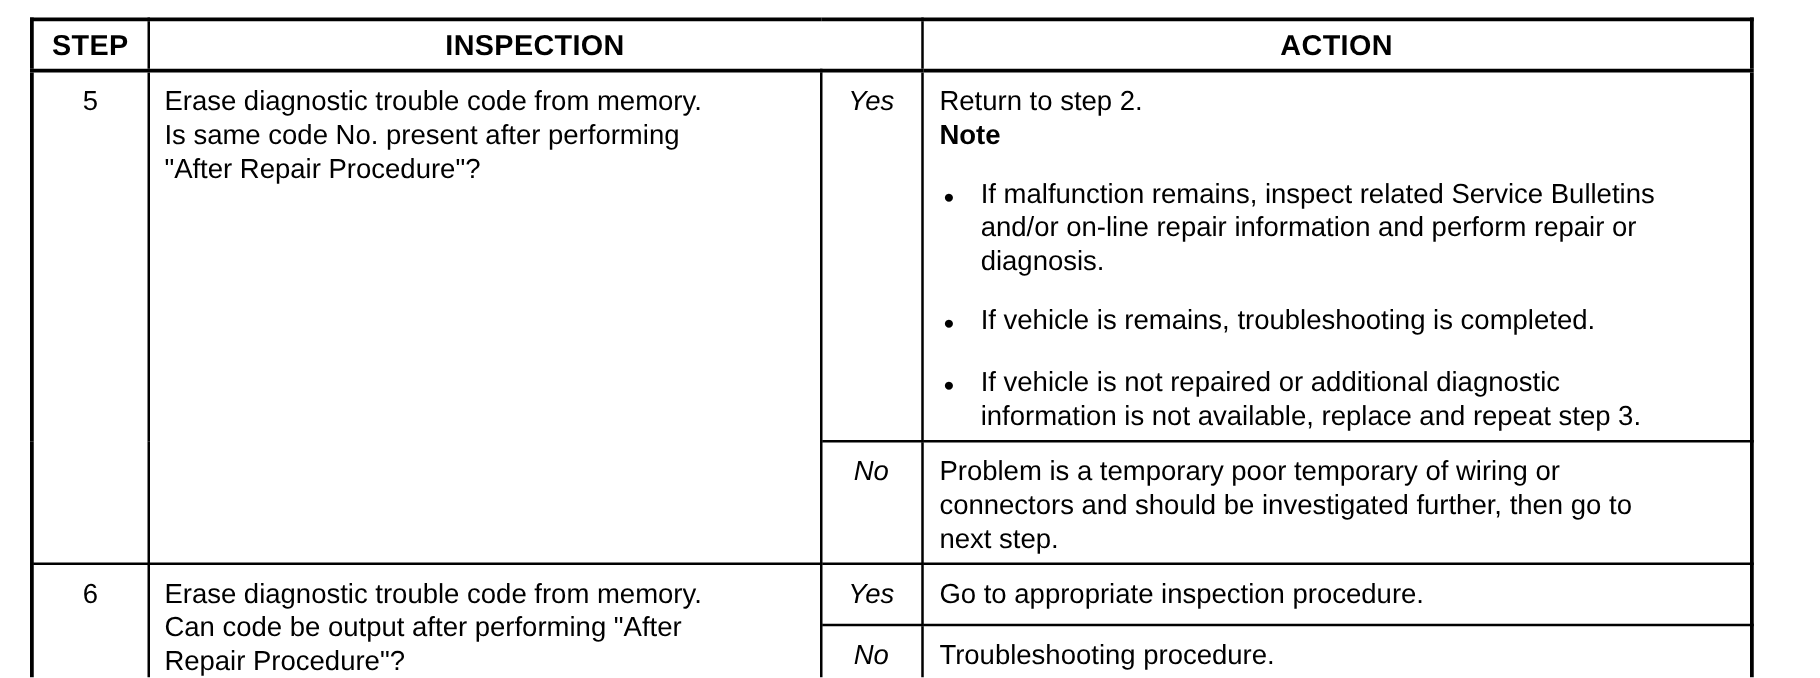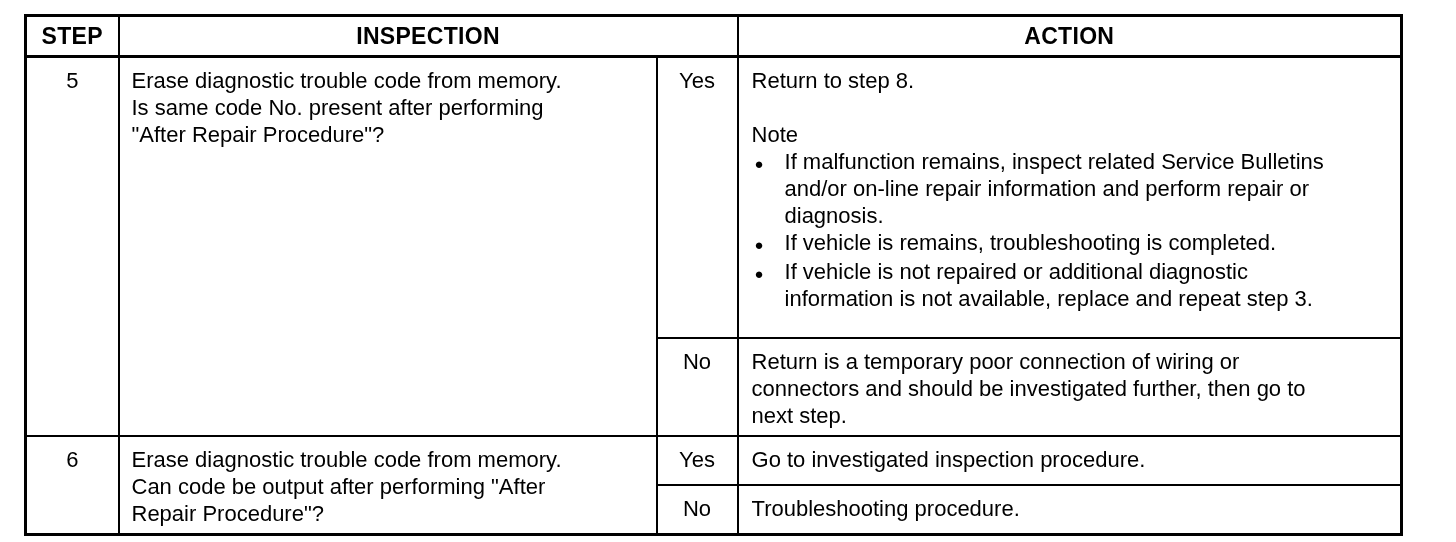--- a/index.html
+++ b/index.html
@@ -50,45 +50,46 @@
     font-size: 22px;
     line-height: 27px;
   }
   .step-cell {
     text-align: center;
     padding-top: 9px !important;
   }
   .answer-cell {
     text-align: center;
     padding-top: 9px !important;
+    font-style: italic;
   }
   .inspection-cell {
     padding: 9px 10px 6px 12px !important;
     white-space: pre-line;
   }
   .action-cell {
     padding: 9px 12px 6px 13px !important;
   }
   .multiline { white-space: pre-line; }
   .row-5-yes { height: 281px; }
   .row-5-no  { height: 92px; }
   .row-6-yes { height: 49px; }
   .row-6-no  { height: 49px; }
   .note-label {
-    font-weight: normal;
-    margin-top: 27px;
+    font-weight: bold;
   }
   ul.note-list {
     list-style: none;
     margin: 0;
     padding: 0;
   }
   ul.note-list li {
     display: flex;
     align-items: flex-start;
+    margin-top: 20px;
   }
   .bullet {
     flex: 0 0 30px;
     text-align: left;
     padding-left: 3px;
   }
   .bullet::before {
     content: "●";
     font-size: 15px;
     line-height: 27px;
@@ -118,21 +119,21 @@
       </tr>
     </thead>
     <tbody>
       <tr class="row-5-yes">
         <td rowspan="2" class="step-cell">5</td>
         <td rowspan="2" class="inspection-cell">Erase diagnostic trouble code from memory.
 Is same code No. present after performing
 "After Repair Procedure"?</td>
         <td class="answer-cell">Yes</td>
         <td class="action-cell">
-          <div>Return to step 8.</div>
+          <div>Return to step 2.</div>
           <div class="note-label">Note</div>
           <ul class="note-list">
             <li>
               <span class="bullet"></span>
               <span class="li-text">If malfunction remains, inspect related Service Bulletins
 and/or on-line repair information and perform repair or
 diagnosis.</span>
             </li>
             <li>
               <span class="bullet"></span>
@@ -141,31 +142,31 @@
             <li>
               <span class="bullet"></span>
               <span class="li-text">If vehicle is not repaired or additional diagnostic
 information is not available, replace and repeat step 3.</span>
             </li>
           </ul>
         </td>
       </tr>
       <tr class="row-5-no">
         <td class="answer-cell">No</td>
-        <td class="action-cell multiline">Return is a temporary poor connection of wiring or
+        <td class="action-cell multiline">Problem is a temporary poor temporary of wiring or
 connectors and should be investigated further, then go to
 next step.</td>
       </tr>
       <tr class="row-6-yes">
         <td rowspan="2" class="step-cell">6</td>
         <td rowspan="2" class="inspection-cell">Erase diagnostic trouble code from memory.
 Can code be output after performing "After
 Repair Procedure"?</td>
         <td class="answer-cell">Yes</td>
-        <td class="action-cell">Go to investigated inspection procedure.</td>
+        <td class="action-cell">Go to appropriate inspection procedure.</td>
       </tr>
       <tr class="row-6-no">
         <td class="answer-cell">No</td>
         <td class="action-cell">Troubleshooting procedure.</td>
       </tr>
     </tbody>
   </table>
 </div>
 
 </body></html>

